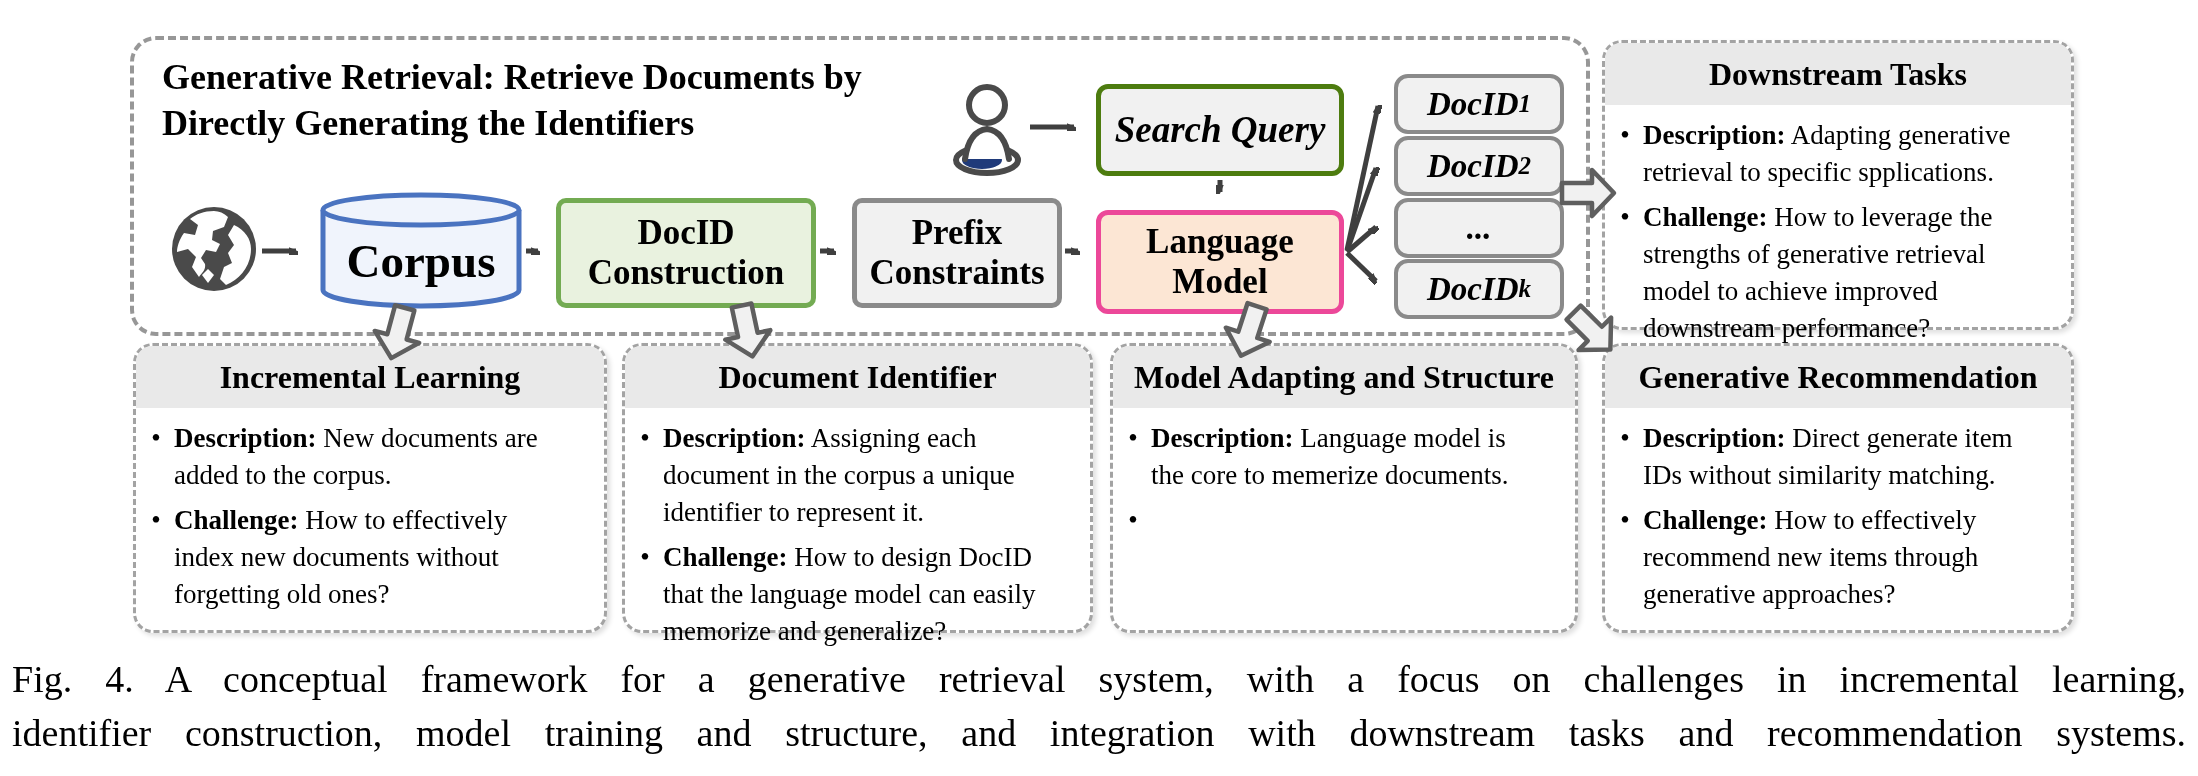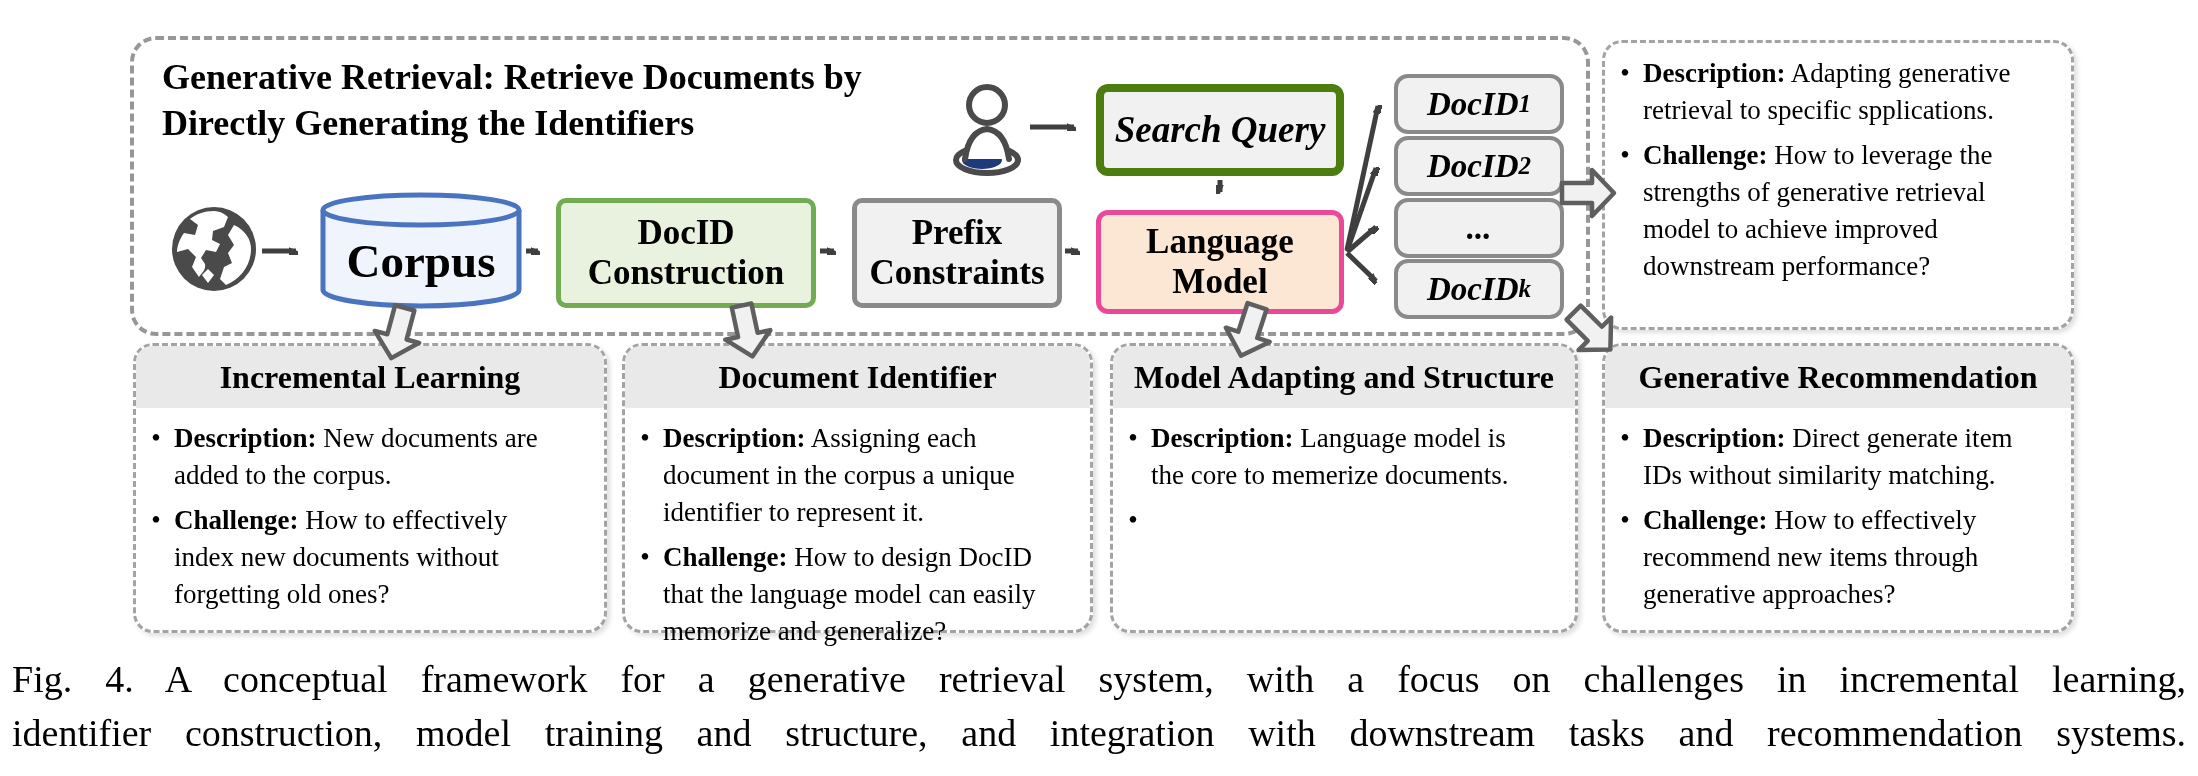--- a/index.html
+++ b/index.html
@@ -16,21 +16,21 @@
   .node{position:absolute;display:flex;align-items:center;justify-content:center;
     text-align:center;font-weight:bold;font-size:35px;line-height:40px;white-space:pre;
     border-radius:10px;box-sizing:border-box;}
   .node-docid{left:556px;top:198px;width:260px;height:110px;
     background:#e9f2df;border:5px solid #73ab52;}
   .node-prefix{left:852px;top:198px;width:210px;height:110px;
     background:#f1f1f1;border:5px solid #8a8a8a;}
   .node-lm{left:1096px;top:210px;width:248px;height:104px;
     background:#fce6d4;border:5px solid #ec4899;border-radius:12px;}
   .node-sq{left:1096px;top:84px;width:248px;height:92px;
-    background:#f1f1f1;border:8px solid #4d7c0f;border-radius:12px;
+    background:#f1f1f1;border:5px solid #4d7c0f;border-radius:12px;
     font-style:italic;font-size:37px;}
   .cylinder{position:absolute;left:318px;top:192px;}
   .corpus-label{position:absolute;left:318px;top:234px;width:206px;text-align:center;
     font-weight:bold;font-size:47px;}
   .globe{position:absolute;left:168px;top:203px;}
   .person{position:absolute;left:948px;top:80px;}
 
   
   .docid-out{position:absolute;left:1394px;width:162px;height:52px;
     background:#f1f1f1;border:4px solid #8a8a8a;border-radius:14px;
@@ -115,20 +115,21 @@
   <div class="docid-out out3">
       <span>...</span>
       <sub></sub>
     </div>
   <div class="docid-out out4">
       <span>DocID</span>
       <sub>k</sub>
     </div>
 
   <div class="panel panel-downstream">
+    <div class="panel-header">Downstream Tasks</div>
     <div class="panel-body">
       <div class="bullet-item">
         <span class="bullet">•</span>
         <span class="bt-text"><b>Description:</b> <span>Adapting generative
 retrieval to specific spplications.</span></span>
       </div>
       <div class="bullet-item">
         <span class="bullet">•</span>
         <span class="bt-text"><b>Challenge:</b> <span>How to leverage the
 strengths of generative retrieval

